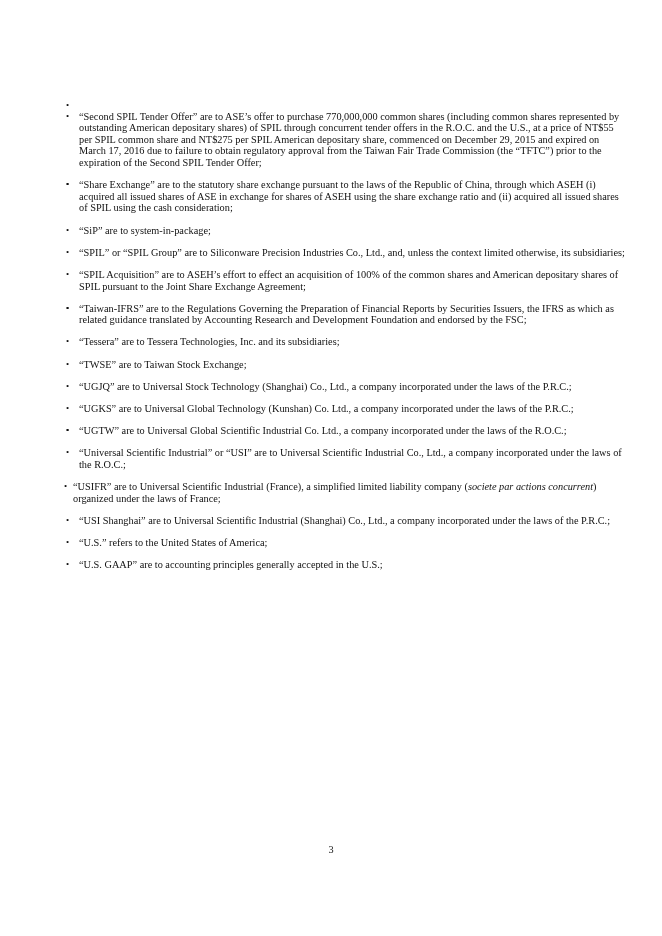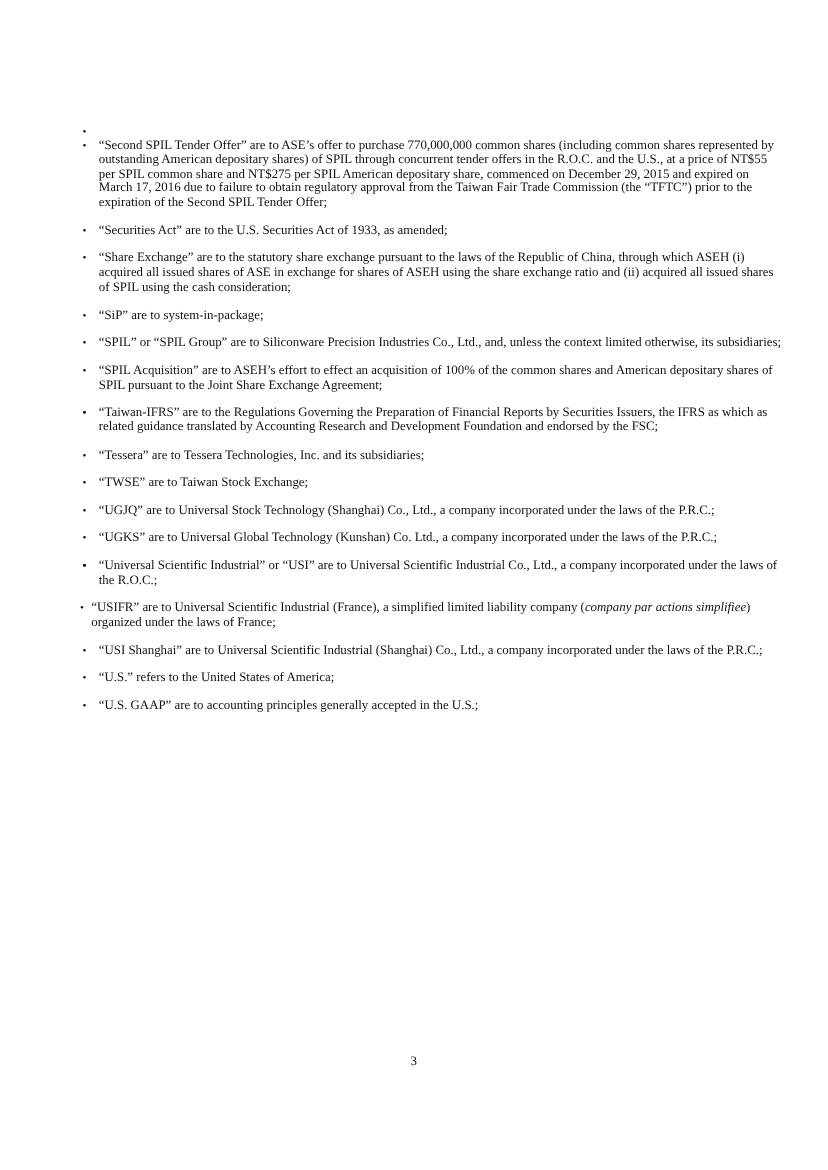--- a/index.html
+++ b/index.html
@@ -14,34 +14,34 @@
   .page-number { position:absolute; top:844px; left:0; width:662px; text-align:center; font-size:10.3px; }
   em { font-style:italic; }
 </style>
 </head>
 <body>
 
 <div class="page">
   <ul class="defs">
     <li><span class="bullet">•</span></li>
     <li><span class="bullet">•</span><span>“Second SPIL Tender Offer” are to ASE’s offer to purchase 770,000,000 common shares (including common shares represented by outstanding American depositary shares) of SPIL through concurrent tender offers in the R.O.C. and the U.S., at a price of NT$55 per SPIL common share and NT$275 per SPIL American depositary share, commenced on December 29, 2015 and expired on March 17, 2016 due to failure to obtain regulatory approval from the Taiwan Fair Trade Commission (the “TFTC”) prior to the expiration of the Second SPIL Tender Offer;</span></li>
-    <li><span class="bullet">•</span><span>“Securities Act” are to the U.S. Securities Act of 1933, as amended;</span></li>
+    <li><span class="bullet">•</span></li>
     <li><span class="bullet">•</span><span>“Share Exchange” are to the statutory share exchange pursuant to the laws of the Republic of China, through which ASEH (i) acquired all issued shares of ASE in exchange for shares of ASEH using the share exchange ratio and (ii) acquired all issued shares of SPIL using the cash consideration;</span></li>
     <li><span class="bullet">•</span><span>“SiP” are to system-in-package;</span></li>
     <li><span class="bullet">•</span><span>“SPIL” or “SPIL Group” are to Siliconware Precision Industries Co., Ltd., and, unless the context limited otherwise, its subsidiaries;</span></li>
     <li><span class="bullet">•</span><span>“SPIL Acquisition” are to ASEH’s effort to effect an acquisition of 100% of the common shares and American depositary shares of SPIL pursuant to the Joint Share Exchange Agreement;</span></li>
     <li><span class="bullet">•</span></li>
     <li><span class="bullet">•</span><span>“Taiwan-IFRS” are to the Regulations Governing the Preparation of Financial Reports by Securities Issuers, the IFRS as which as related guidance translated by Accounting Research and Development Foundation and endorsed by the FSC;</span></li>
     <li><span class="bullet">•</span><span>“Tessera” are to Tessera Technologies, Inc. and its subsidiaries;</span></li>
     <li><span class="bullet">•</span><span>“TWSE” are to Taiwan Stock Exchange;</span></li>
     <li><span class="bullet">•</span><span>“UGJQ” are to Universal Stock Technology (Shanghai) Co., Ltd., a company incorporated under the laws of the P.R.C.;</span></li>
     <li><span class="bullet">•</span><span>“UGKS” are to Universal Global Technology (Kunshan) Co. Ltd., a company incorporated under the laws of the P.R.C.;</span></li>
     <li><span class="bullet">•</span></li>
-    <li><span class="bullet">•</span></li>
+    <li><span class="bullet">•</span><span>“UGTW” are to Universal Global Scientific Industrial Co. Ltd., a company incorporated under the laws of the R.O.C.;</span></li>
     <li><span class="bullet">•</span><span>“Universal Scientific Industrial” or “USI” are to Universal Scientific Industrial Co., Ltd., a company incorporated under the laws of the R.O.C.;</span></li>
-    <li class="tight"><span class="bullet">•</span><span>“USIFR” are to Universal Scientific Industrial (France), a simplified limited liability company (</span><em>company par actions simplifiee</em><span>) organized under the laws of France;</span></li>
+    <li class="tight"><span class="bullet">•</span><span>“USIFR” are to Universal Scientific Industrial (France), a simplified limited liability company (</span><em>societe par actions concurrent</em><span>) organized under the laws of France;</span></li>
     <li><span class="bullet">•</span><span>“USI Shanghai” are to Universal Scientific Industrial (Shanghai) Co., Ltd., a company incorporated under the laws of the P.R.C.;</span></li>
     <li><span class="bullet">•</span><span>“U.S.” refers to the United States of America;</span></li>
     <li><span class="bullet">•</span><span>“U.S. GAAP” are to accounting principles generally accepted in the U.S.;</span></li>
   </ul>
 
   <div class="page-number">3</div>
 </div>
 
 </body></html>

